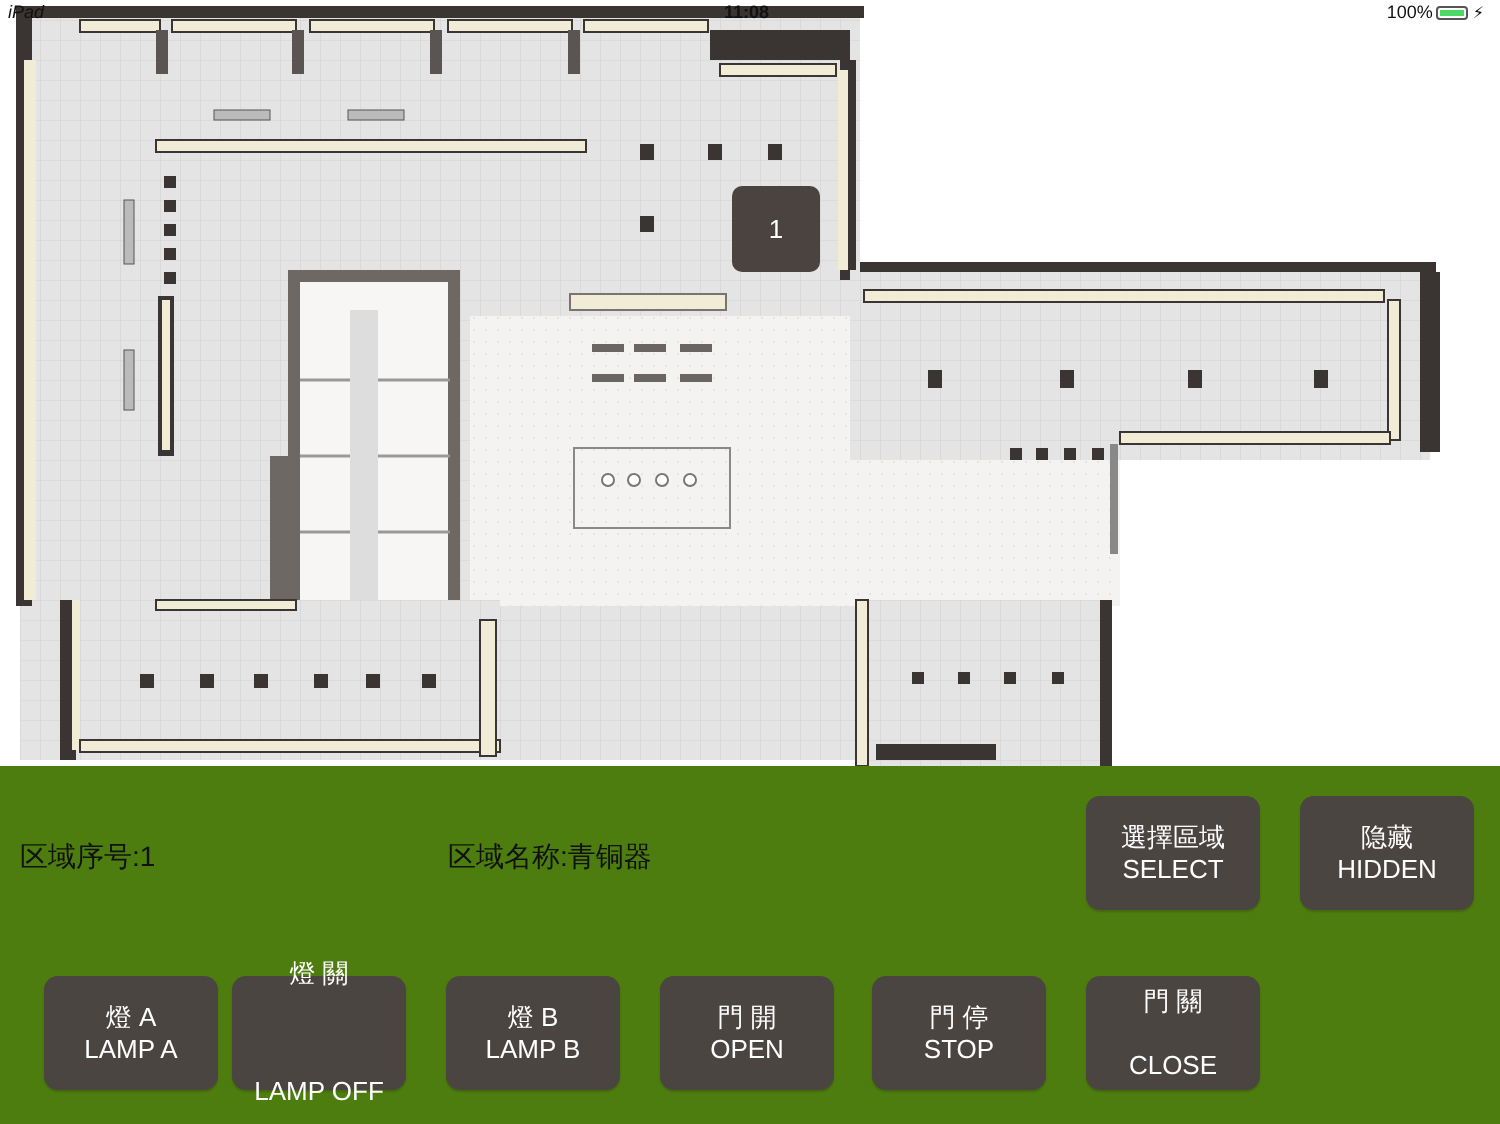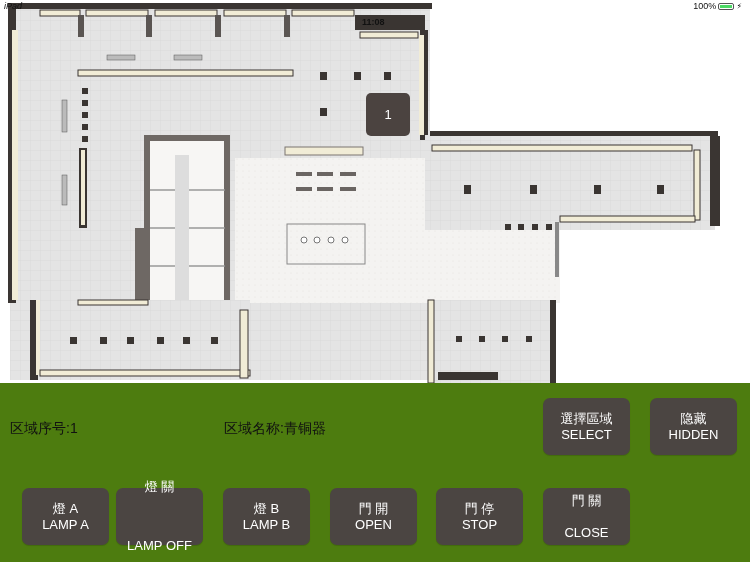--- a/index.html
+++ b/index.html
@@ -1,19 +1,19 @@
 <!DOCTYPE html>
 <html><head>
 <meta charset="utf-8">
 <style>
   html,body{margin:0;padding:0;}
   body{width:750px;height:562px;position:relative;overflow:hidden;background:#efedf3;font-family:"Liberation Sans","DejaVu Sans",sans-serif;}
   .statusbar{position:absolute;left:0;top:0;width:750px;height:14px;z-index:10;font-size:9px;color:#111;}
   .statusbar .dev{position:absolute;left:4px;top:1px;font-style:italic;}
-  .statusbar .time{position:absolute;left:362px;top:1px;font-weight:bold;margin-top:16px;}
+  .statusbar .time{position:absolute;left:362px;top:1px;font-weight:bold;}
   .statusbar .bat{position:absolute;right:8px;top:1px;display:flex;align-items:center;gap:2px;}
   .batbox{width:16px;height:7px;border:1px solid #555;border-radius:2px;padding:1px;box-sizing:border-box;position:relative;}
   .batbox i{display:block;width:100%;height:100%;background:#4cd964;}
   .bolt{font-size:8px;}
   .map{position:absolute;left:0;top:0;width:750px;height:383px;background:#fff;overflow:hidden;}
   .map svg{position:absolute;left:0;top:0;}
   .area-marker{position:absolute;left:366px;top:93px;width:44px;height:43px;background:#4b4340;border-radius:5px;color:#fff;font-size:13px;display:flex;align-items:center;justify-content:center;}
   .panel{position:absolute;left:0;top:383px;width:750px;height:191px;background:#4d7c0f;}
   .lbl{position:absolute;font-size:14px;color:#111;}
   .btn{position:absolute;width:87px;height:57px;background:#4b4542;border-radius:7px;color:#fff;font-size:13px;line-height:16px;display:flex;flex-direction:column;align-items:center;justify-content:center;text-align:center;box-shadow:0 1px 1px rgba(0,0,0,.15);}

